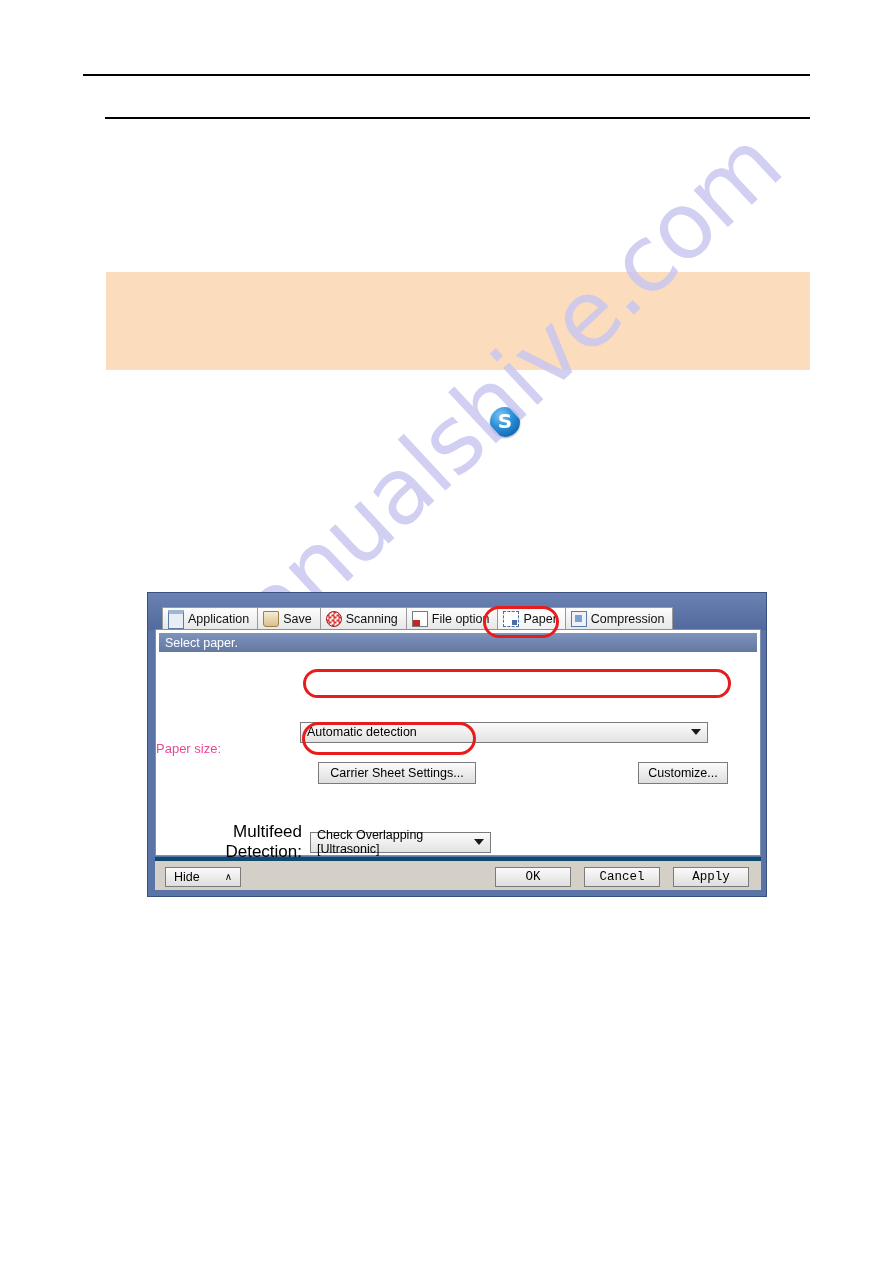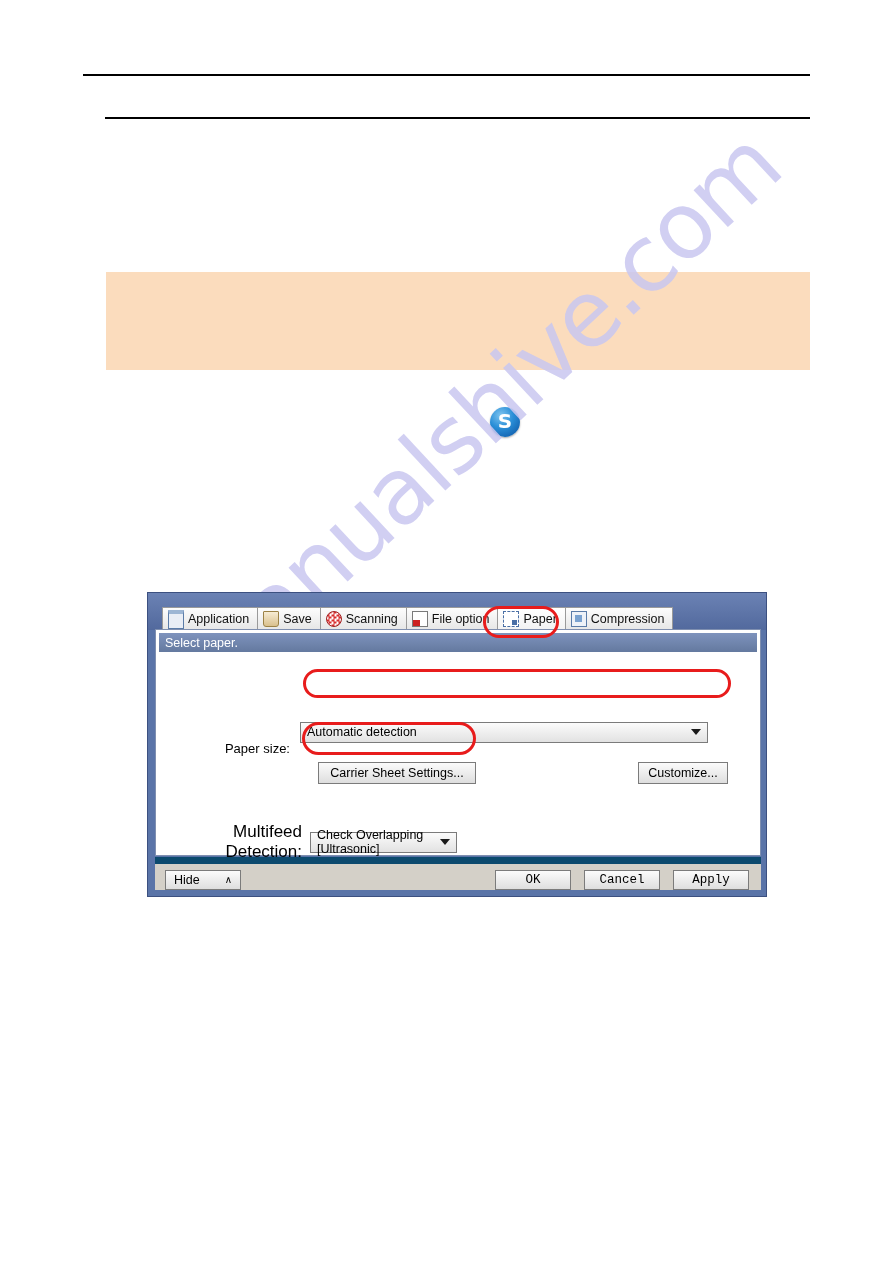--- a/index.html
+++ b/index.html
@@ -200,23 +200,22 @@
 
   .row-papersize {
     position: absolute;
     left: 0; top: 78px;
     width: 100%;
     display: flex;
     align-items: center;
   }
   .lbl-papersize {
     width: 144px;
-    text-align: right;
     font-size: 13px;
-    color: #000000;
+    color: #ec4899;
     padding-right: 10px;
     box-sizing: border-box;
     margin-top: 33px;
   }
   .combo {
     height: 21px;
     background: linear-gradient(#fbfbfb, #e2e2e2);
     border: 1px solid #7b7b7b;
     box-sizing: border-box;
     display: flex;
@@ -268,28 +267,28 @@
     align-items: center;
   }
   .lbl-multifeed {
     width: 154px;
     text-align: right;
     font-size: 17px;
     color: #000;
     padding-right: 8px;
     box-sizing: border-box;
   }
-  .combo-multifeed { width: 147px; padding-right: 29px; }
+  .combo-multifeed { width: 181px; padding-right: 29px; }
 
   .dlg-footer {
     position: absolute;
     left: 7px; bottom: 6px;
     width: 606px; height: 33px;
     background: #d4d0c8;
-    border-top: 7px solid #0c4a6e;
+    border-top: 4px solid #0c4a6e;
     box-sizing: border-box;
   }
   .btn-hide {
     position: absolute;
     left: 10px; top: 6px;
     width: 76px; height: 20px;
     justify-content: space-between;
     padding: 0 8px;
   }
   .chev { font-size: 10px; line-height: 1; }

